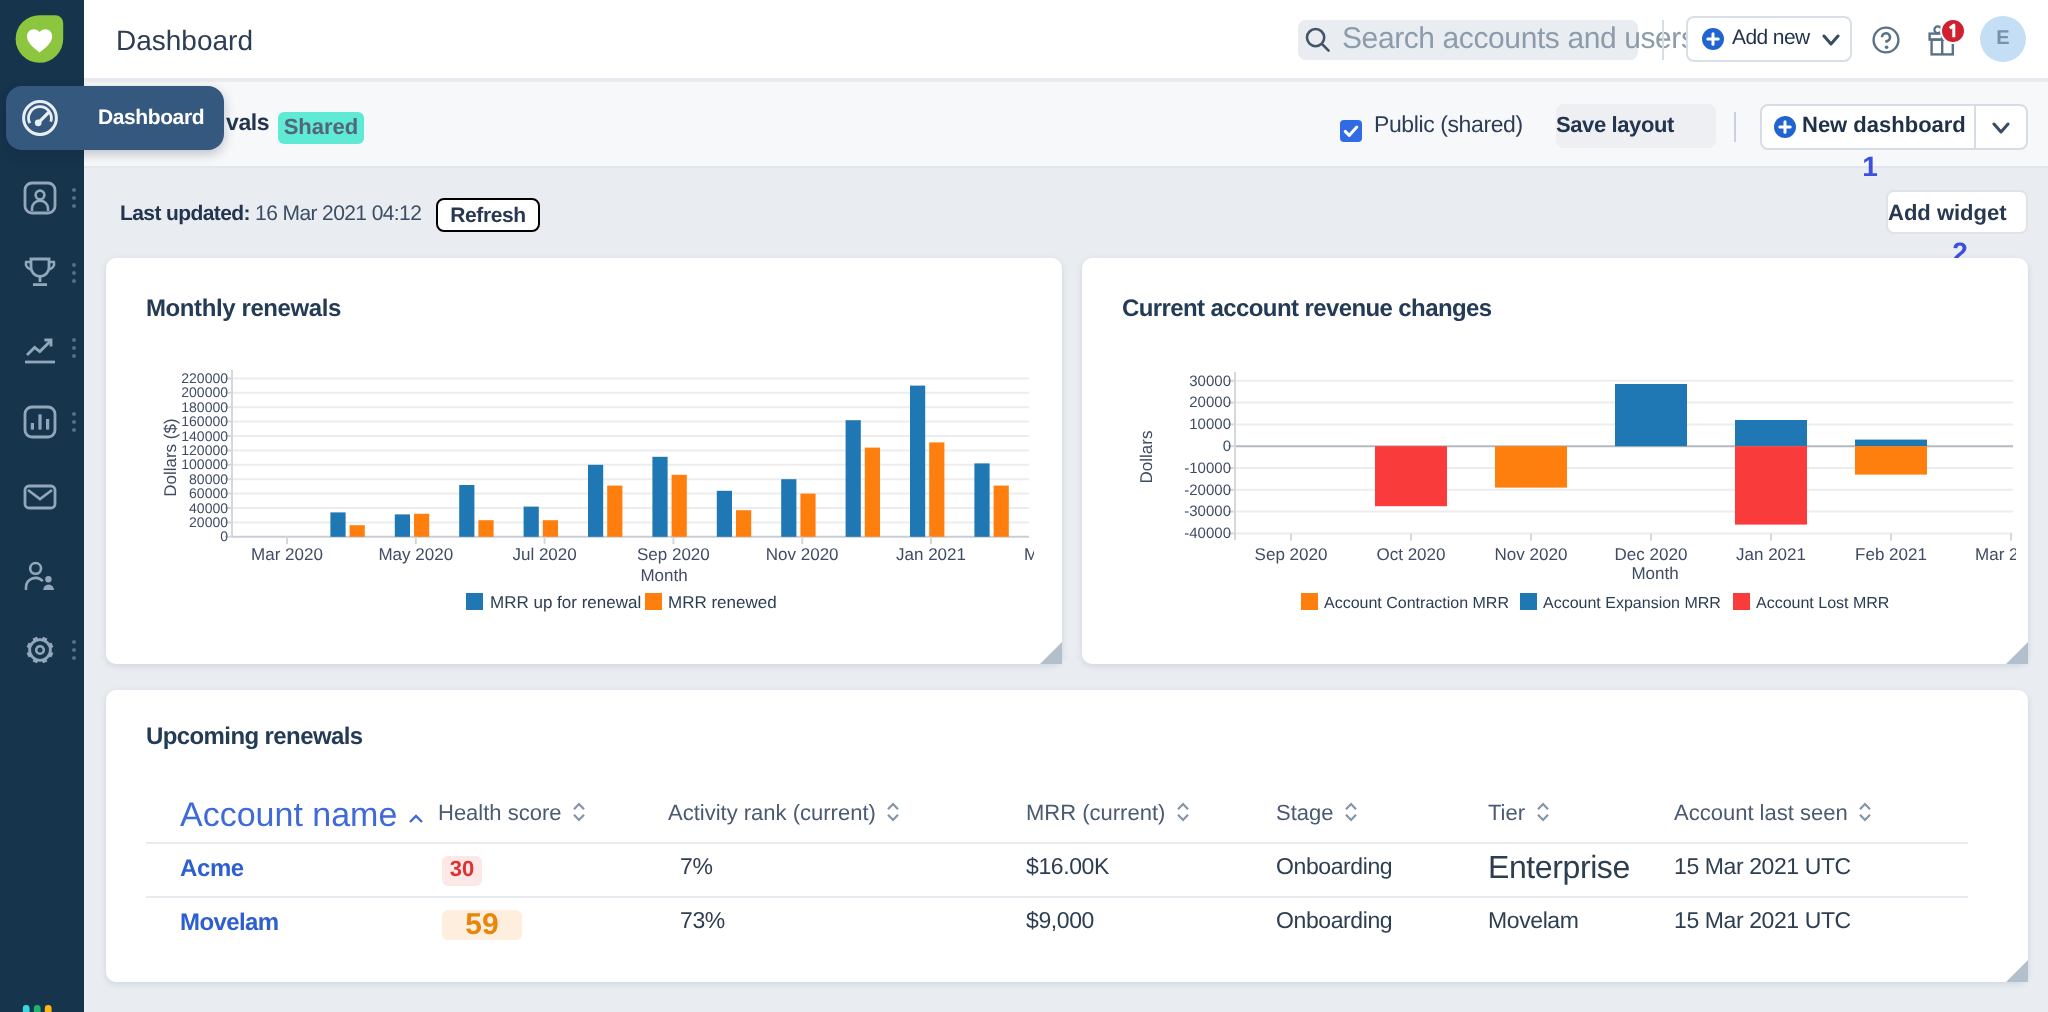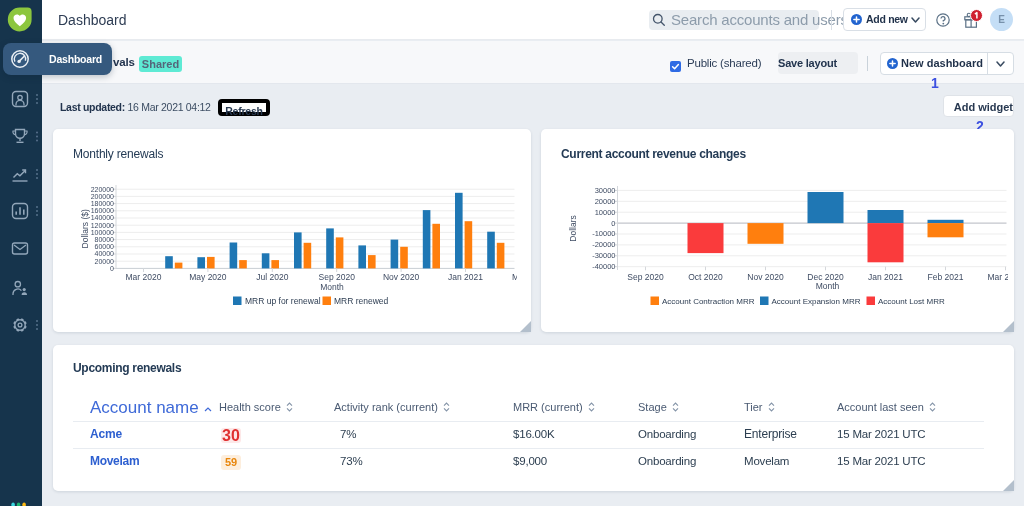--- a/index.html
+++ b/index.html
@@ -15,21 +15,21 @@
     <line x1="9" y1="9" x2="12.3" y2="12.3" stroke="#44556b" stroke-width="1.3" stroke-linecap="round"></line>
   </svg>
 <div class="abs" style="left:671px;top:10px;height:20px;line-height:20px;font-size:15px;letter-spacing:-0.2px;color:#8d9cab">Search accounts and users</div>
 <div class="abs" style="left:831px;top:10px;width:1px;height:20px;background:#d8dee5"></div>
 <div class="abs" style="left:843px;top:8px;width:83px;height:23px;background:#fff;border:1px solid #d9dfe6;border-radius:4px"></div>
 <svg width="11" height="11" viewBox="0 0 11 11" style="position:absolute;left:851px;top:14px">
     <circle cx="5.5" cy="5.5" r="5.5" fill="#2264cf"></circle>
     <line x1="2.9" y1="5.5" x2="8.1" y2="5.5" stroke="#fff" stroke-width="1.5" stroke-linecap="round"></line>
     <line x1="5.5" y1="2.9" x2="5.5" y2="8.1" stroke="#fff" stroke-width="1.5" stroke-linecap="round"></line>
   </svg>
-<div class="abs" style="left:866px;top:8px;height:23px;line-height:23px;font-size:10.5px;letter-spacing:-0.3px;font-weight:700;color:#1f3049">Add new</div>
+<div class="abs" style="left:866px;top:8px;height:23px;line-height:23px;font-size:10.5px;letter-spacing:-0.3px;font-weight:400;color:#1f3049">Add new</div>
 <svg width="9" height="6" viewBox="0 0 9 6" style="position:absolute;left:911px;top:17px">
     <path d="M1 1 L4.5 5 L8 1" fill="none" stroke="#394b61" stroke-width="1.5" stroke-linecap="round" stroke-linejoin="round"></path>
   </svg>
 <svg width="14" height="14" viewBox="0 0 14 14" style="position:absolute;left:936px;top:13px">
     <circle cx="7" cy="7" r="6.2" fill="none" stroke="#5b7186" stroke-width="1.2"></circle>
     <path d="M5 5.6 A 2 2 0 1 1 7.3 7.6 L 7.3 8.4" fill="none" stroke="#5b7186" stroke-width="1.3"></path>
     <circle cx="7.3" cy="10.6" r="0.9" fill="#5b7186"></circle>
   </svg>
 <svg width="18" height="17" viewBox="0 0 18 17" style="position:absolute;left:963px;top:12px">
     <rect x="1.8" y="4.8" width="12.6" height="3" fill="none" stroke="#5b7186" stroke-width="1.2"></rect>
@@ -61,26 +61,26 @@
     <line x1="2.9" y1="5.5" x2="8.1" y2="5.5" stroke="#fff" stroke-width="1.5" stroke-linecap="round"></line>
     <line x1="5.5" y1="2.9" x2="5.5" y2="8.1" stroke="#fff" stroke-width="1.5" stroke-linecap="round"></line>
   </svg>
 <div class="abs" style="left:901px;top:52px;height:23px;line-height:23px;font-size:11px;font-weight:700;color:#1f3049">New dashboard</div>
 <svg width="9" height="6" viewBox="0 0 9 6" style="position:absolute;left:996px;top:61px">
     <path d="M1 1 L4.5 5 L8 1" fill="none" stroke="#394b61" stroke-width="1.5" stroke-linecap="round" stroke-linejoin="round"></path>
   </svg>
 <div class="abs" style="left:928px;top:75px;width:14px;text-align:center;font-size:14px;font-weight:700;color:#3c50e0">1</div>
 
 <div class="abs" style="left:60px;top:99px;height:17px;line-height:17px;font-size:10.5px;letter-spacing:-0.3px;color:#3c4d63"><b style="color:#22344e">Last updated:</b> 16 Mar 2021 04:12</div>
-<div class="abs" style="left:218px;top:99px;width:52px;height:17px;background:#fff;border:4px solid #000000;border-radius:4px;text-align:center;line-height:16px;font-size:10.5px;letter-spacing:-0.2px;font-weight:700;color:#273850">Refresh</div>
-<div class="abs" style="left:943px;top:95px;width:71px;height:22px;background:#fff;border:1px solid #dfe3e8;border-radius:4px;text-align:right;line-height:22px;font-size:11px;font-weight:700;color:#273850">Add widget</div>
+<div class="abs" style="left:218px;top:99px;width:52px;height:17px;background:#fff;border:1px solid #000000;border-radius:4px;text-align:center;line-height:16px;font-size:10.5px;letter-spacing:-0.2px;font-weight:700;color:#273850">Refresh</div>
+<div class="abs" style="left:943px;top:95px;width:71px;height:22px;background:#fff;border:1px solid #dfe3e8;border-radius:4px;text-align:left;line-height:22px;font-size:11px;font-weight:700;color:#273850">Add widget</div>
 <div class="abs" style="left:973px;top:118px;width:14px;text-align:center;font-size:14px;font-weight:700;color:#3c50e0">2</div>
 
 <div class="abs" style="left:53px;top:129px;width:478px;height:203px;background:#fff;border-radius:5px;box-shadow:0 1px 3px rgba(16,42,67,.12)">
-<div class="abs" style="left:20px;top:18px;font-size:12px;letter-spacing:-0.2px;font-weight:400;color:#243b55">Monthly renewals</div>
+<div class="abs" style="left:20px;top:18px;font-size:12px;letter-spacing:-0.2px;font-weight:700;color:#243b55">Monthly renewals</div>
 <svg width="464" height="203" viewBox="0 0 464 203" style="position:absolute;left:0;top:0" font-family="Liberation Sans">
 <line x1="63" y1="139.4" x2="461.5" y2="139.4" stroke="#c9ced4" stroke-width="1"></line>
 <line x1="59.5" y1="139.4" x2="63" y2="139.4" stroke="#d4d7db" stroke-width="1"></line>
 <text x="61" y="141.7" text-anchor="end" font-size="7" fill="#3f4c63">0</text>
 <line x1="63" y1="132.2" x2="461.5" y2="132.2" stroke="#ededed" stroke-width="1"></line>
 <line x1="59.5" y1="132.2" x2="63" y2="132.2" stroke="#d4d7db" stroke-width="1"></line>
 <text x="61" y="134.5" text-anchor="end" font-size="7" fill="#3f4c63">20000</text>
 <line x1="63" y1="125.0" x2="461.5" y2="125.0" stroke="#ededed" stroke-width="1"></line>
 <line x1="59.5" y1="125.0" x2="63" y2="125.0" stroke="#d4d7db" stroke-width="1"></line>
 <text x="61" y="127.3" text-anchor="end" font-size="7" fill="#3f4c63">40000</text>
@@ -247,29 +247,29 @@
 <div class="abs" style="left:691px;top:49px;height:27px;line-height:27px;font-size:11px;color:#4a5a72">Tier<svg width="7" height="10" viewBox="0 0 7 10" style="margin-left:5px;vertical-align:-1px">
         <path d="M1 3.6 L3.5 1 L6 3.6" fill="none" stroke="#8494a8" stroke-width="1.1"></path>
         <path d="M1 6.4 L3.5 9 L6 6.4" fill="none" stroke="#8494a8" stroke-width="1.1"></path>
       </svg></div>
 <div class="abs" style="left:784px;top:49px;height:27px;line-height:27px;font-size:11px;color:#4a5a72">Account last seen<svg width="7" height="10" viewBox="0 0 7 10" style="margin-left:5px;vertical-align:-1px">
         <path d="M1 3.6 L3.5 1 L6 3.6" fill="none" stroke="#8494a8" stroke-width="1.1"></path>
         <path d="M1 6.4 L3.5 9 L6 6.4" fill="none" stroke="#8494a8" stroke-width="1.1"></path>
       </svg></div>
 <div class="abs" style="left:20px;top:76px;width:911px;height:1px;background:#e8ecf1"></div>
 <div class="abs" style="left:37px;top:76px;height:27px;line-height:27px;font-size:12px;letter-spacing:-0.2px;font-weight:600;color:#2d5fd0">Acme</div>
-<div class="abs" style="left:168px;top:83px;width:20px;height:15px;background:#fde8e8;border-radius:3px;text-align:center;line-height:15px;font-size:16px;font-weight:700;color:#e03131">30</div>
+<div class="abs" style="left:168px;top:83px;width:20px;height:15px;background:#fde8e8;border-radius:3px;text-align:center;line-height:15px;font-size:11px;font-weight:700;color:#e03131">30</div>
 <div class="abs" style="left:287px;top:76px;height:27px;line-height:27px;font-size:11.5px;letter-spacing:-0.2px;color:#2c3e50">7%</div>
 <div class="abs" style="left:460px;top:76px;height:27px;line-height:27px;font-size:11.5px;letter-spacing:-0.2px;color:#2c3e50">$16.00K</div>
 <div class="abs" style="left:585px;top:76px;height:27px;line-height:27px;font-size:11.5px;letter-spacing:-0.2px;color:#2c3e50">Onboarding</div>
-<div class="abs" style="left:691px;top:76px;height:27px;line-height:27px;font-size:12px;letter-spacing:-0.2px;color:#2c3e50">Enterprise</div>
+<div class="abs" style="left:691px;top:76px;height:27px;line-height:27px;font-size:16px;letter-spacing:-0.2px;color:#2c3e50">Enterprise</div>
 <div class="abs" style="left:784px;top:76px;height:27px;line-height:27px;font-size:11.5px;letter-spacing:-0.2px;color:#2c3e50">15 Mar 2021 UTC</div>
 <div class="abs" style="left:20px;top:103px;width:911px;height:1px;background:#e8ecf1"></div>
 <div class="abs" style="left:37px;top:103px;height:27px;line-height:27px;font-size:12px;letter-spacing:-0.3px;font-weight:600;color:#2d5fd0">Movelam</div>
-<div class="abs" style="left:168px;top:110px;width:20px;height:15px;background:#fdeedd;border-radius:3px;text-align:center;line-height:15px;font-size:11px;font-weight:700;color:#e8860c">59</div>
+<div class="abs" style="left:168px;top:110px;width:40px;height:15px;background:#fdeedd;border-radius:3px;text-align:center;line-height:15px;font-size:15px;font-weight:700;color:#e8860c">59</div>
 <div class="abs" style="left:287px;top:103px;height:27px;line-height:27px;font-size:11.5px;letter-spacing:-0.2px;color:#2c3e50">73%</div>
 <div class="abs" style="left:460px;top:103px;height:27px;line-height:27px;font-size:11.5px;letter-spacing:-0.2px;color:#2c3e50">$9,000</div>
 <div class="abs" style="left:585px;top:103px;height:27px;line-height:27px;font-size:11.5px;letter-spacing:-0.2px;color:#2c3e50">Onboarding</div>
 <div class="abs" style="left:691px;top:103px;height:27px;line-height:27px;font-size:11.5px;letter-spacing:-0.2px;color:#2c3e50">Movelam</div>
 <div class="abs" style="left:784px;top:103px;height:27px;line-height:27px;font-size:11.5px;letter-spacing:-0.2px;color:#2c3e50">15 Mar 2021 UTC</div>
 <svg width="11" height="11" viewBox="0 0 11 11" style="position:absolute;right:0;bottom:0">
       <path d="M11 0 L11 11 L0 11 Z" fill="#b3bfcc"></path>
     </svg>
 </div>
 

